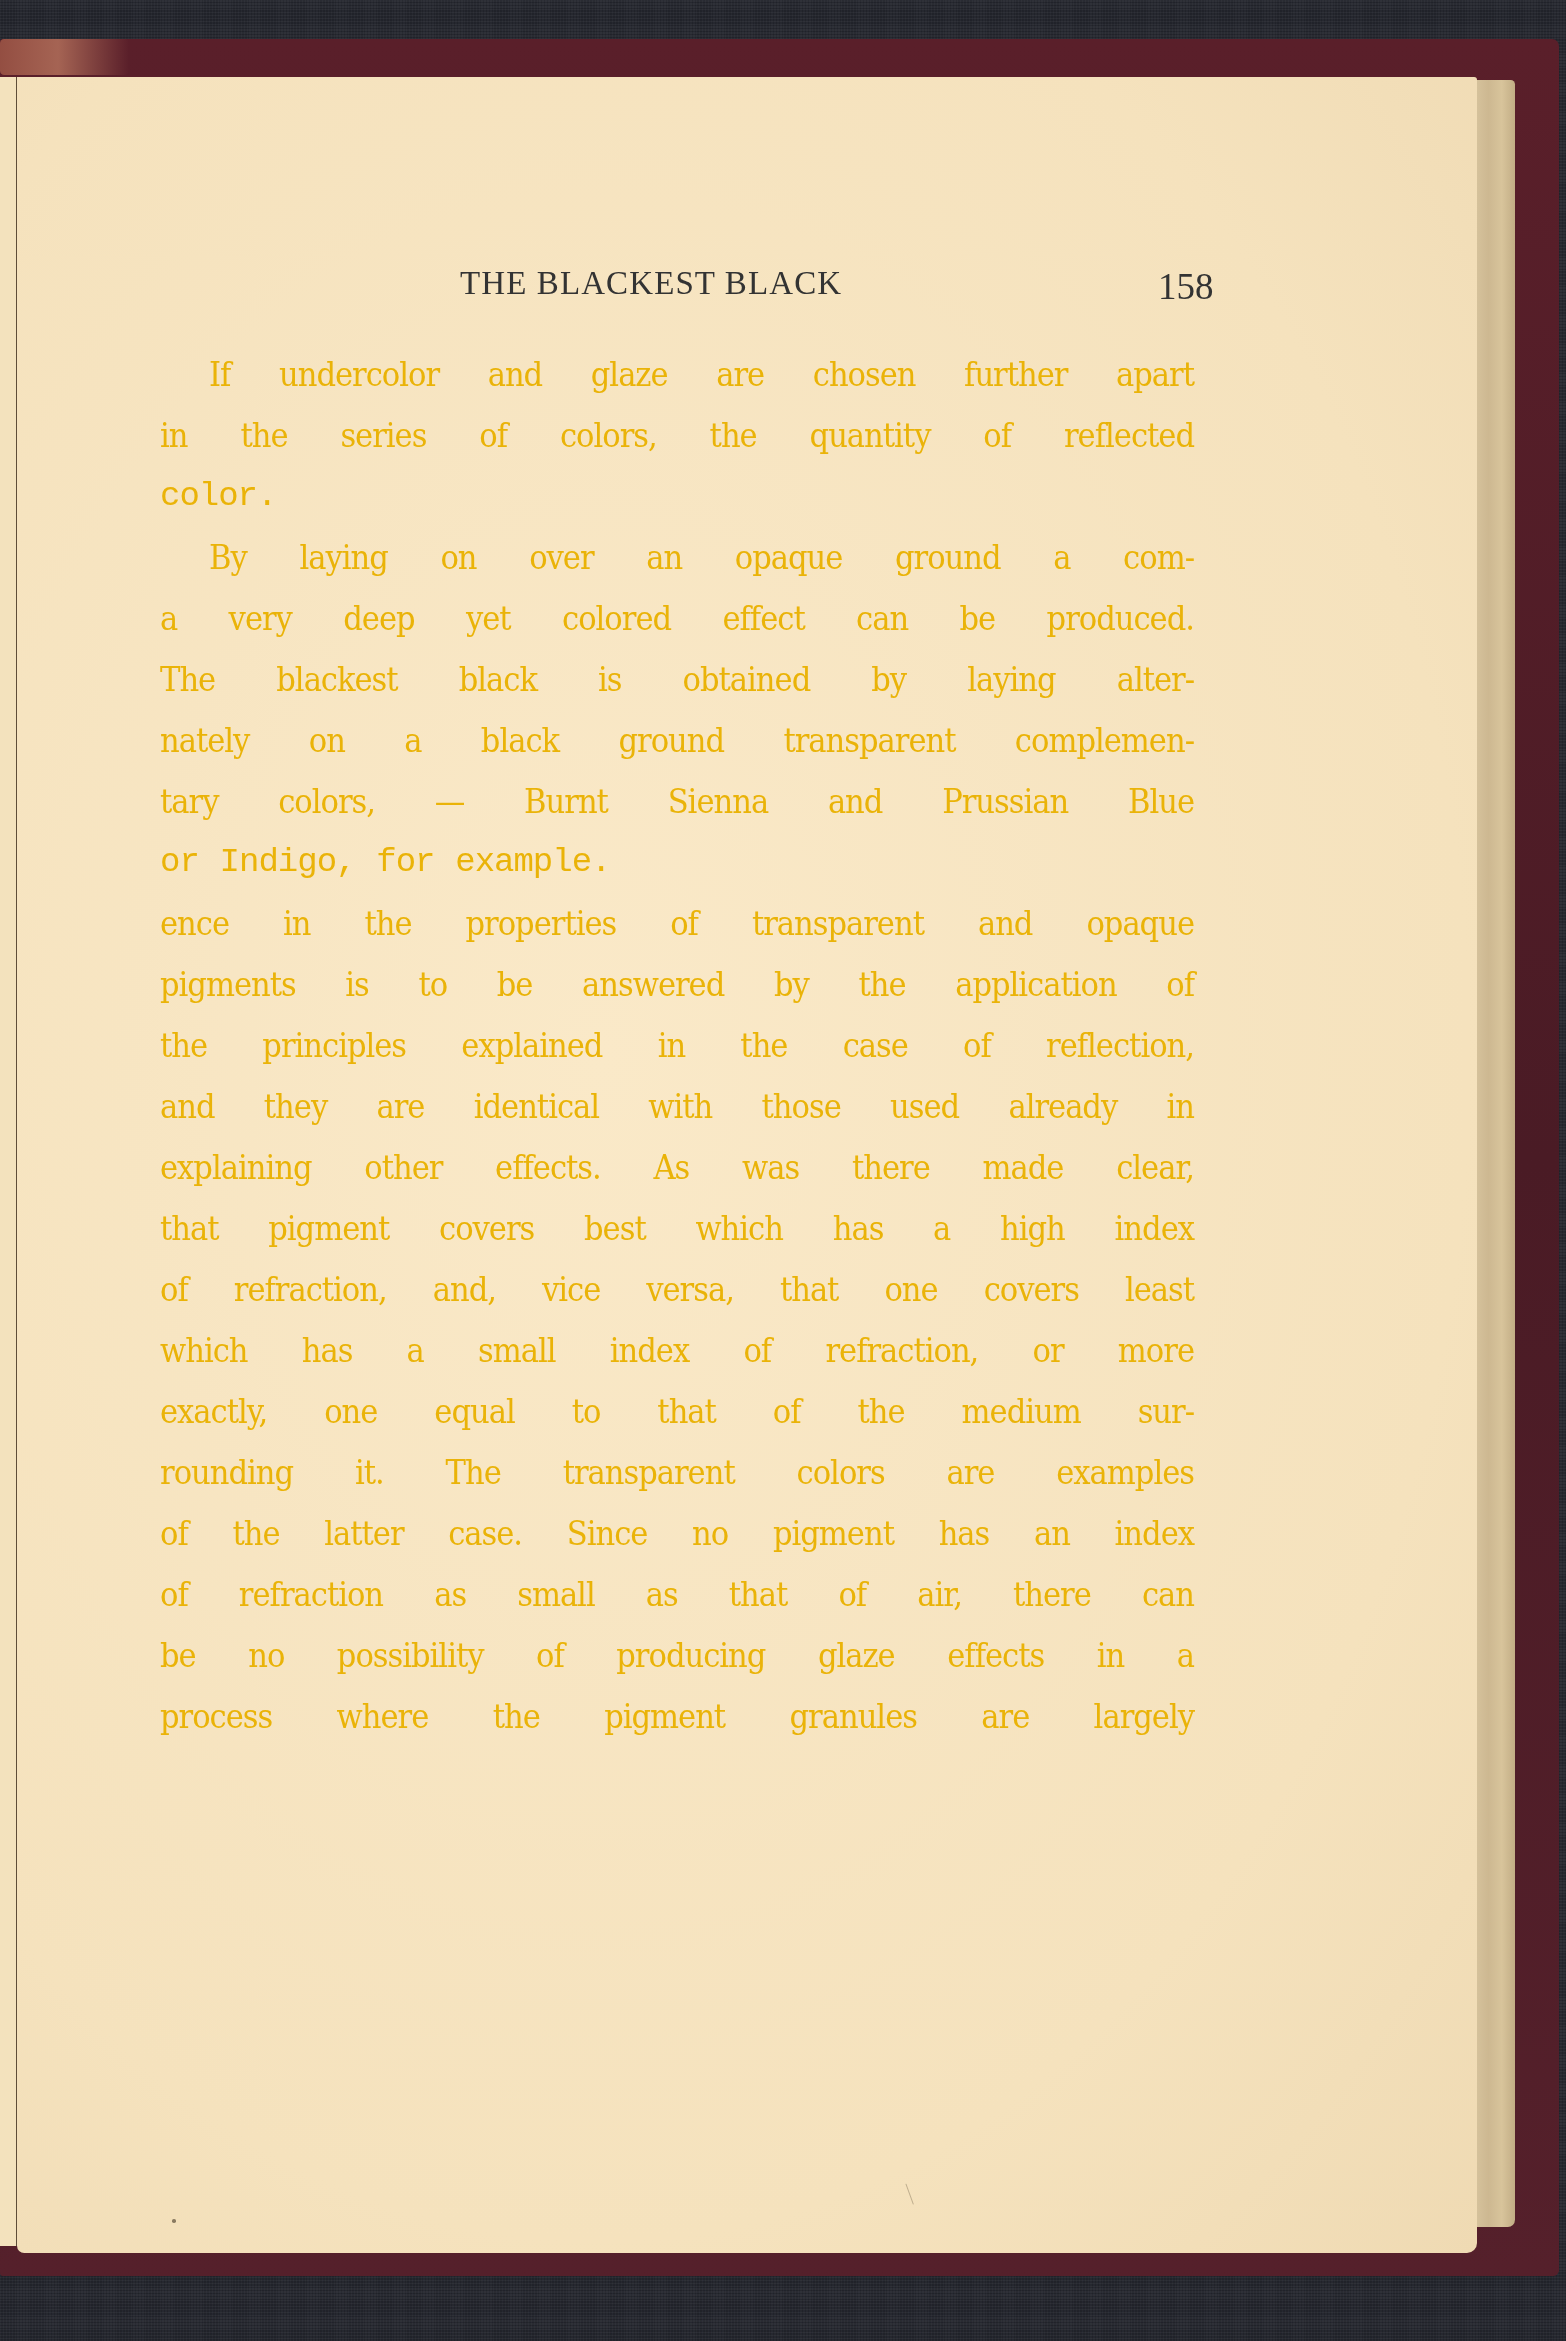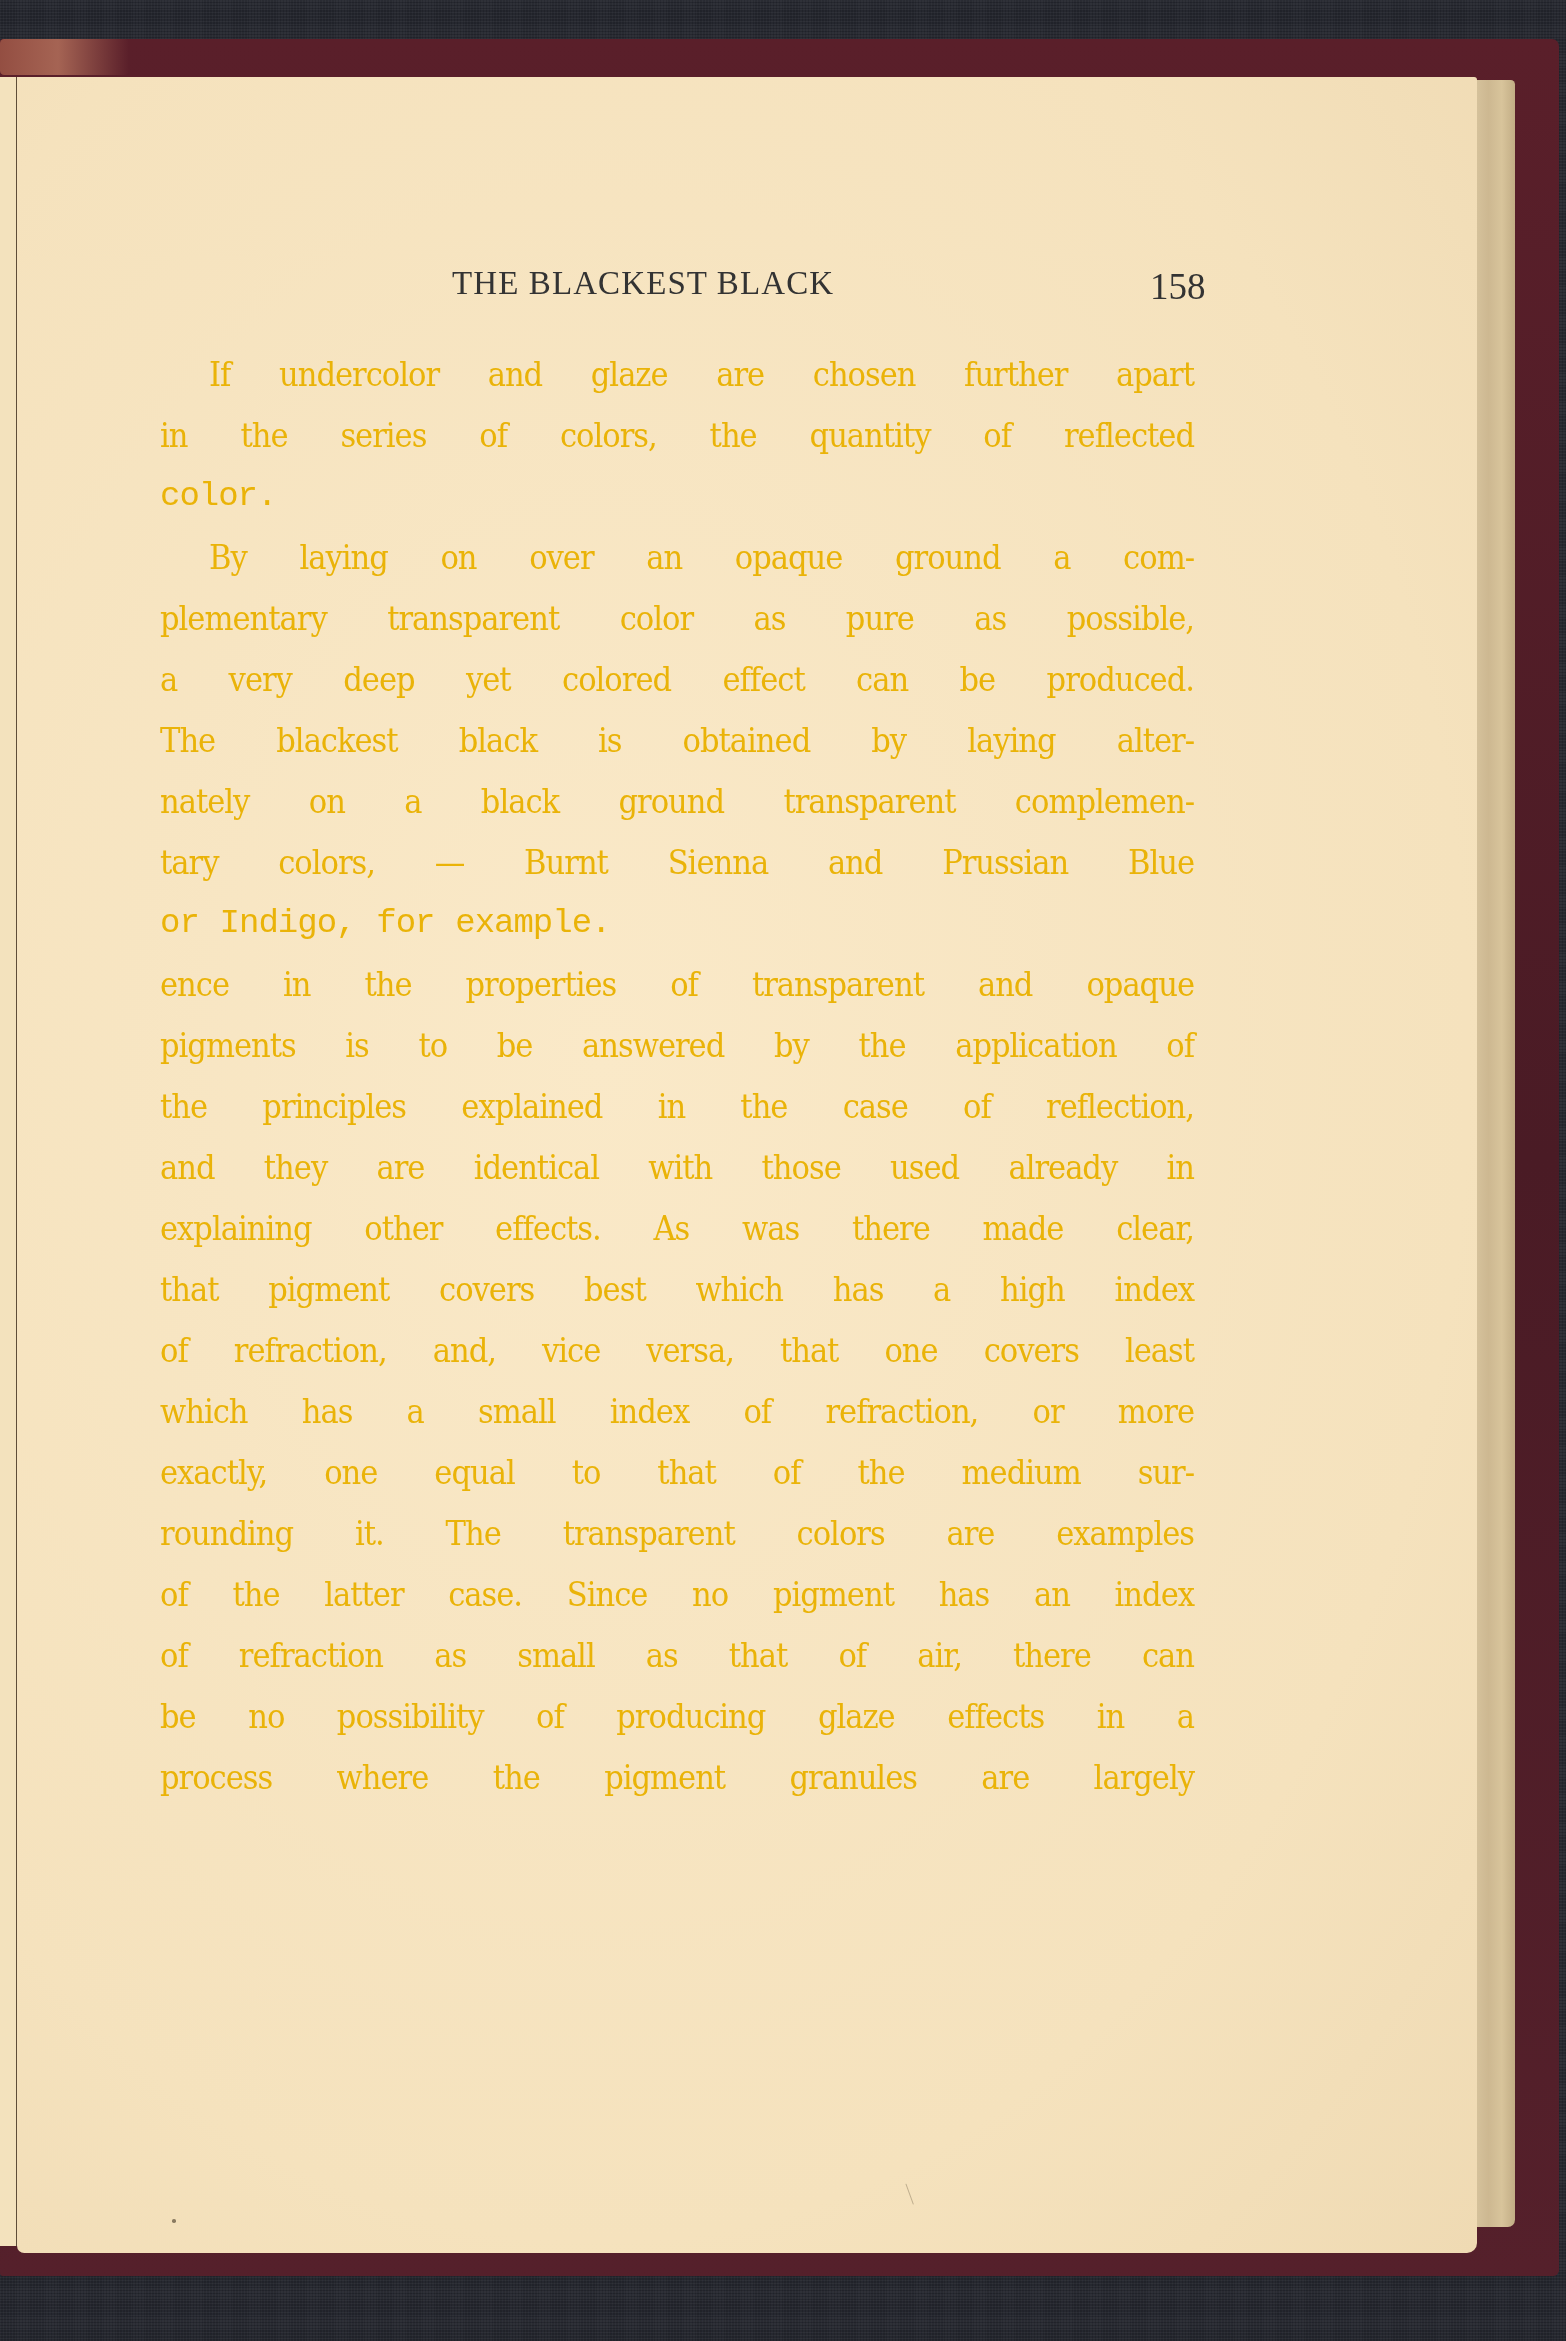--- a/index.html
+++ b/index.html
@@ -121,35 +121,34 @@
   </style>
 </head>
 <body>
 
 <div class="cover"></div>
 <div class="cover-wear"></div>
 <div class="page-stack"></div>
 <div class="left-page-edge"></div>
 
 <div class="page">
-  <div class="running-head" style="position: absolute; left: 4px; top: 0px; width: 100%; height: 100%; text-align: center;">
+  <div class="running-head" style="position: absolute; left: 12px; top: 0px; width: 100%; height: 100%; text-align: center;">
     <span class="running-title" style="left: 431px; top: 188px;">THE BLACKEST BLACK</span>
     <span class="page-number" style="left: 1129px; top: 188px;">158</span>
   </div>
 </div>
 
 <div class="body-text">
   <div>
     <span class="para-line indent">If undercolor and glaze are chosen further apart</span>
     <span class="para-line">in the series of colors, the quantity of reflected</span>
     <span class="para-line last">color.</span>
   </div>
   <div>
     <span class="para-line indent">By laying on over an opaque ground a com-</span>
-    <span class="para-line">plementary transparent color as pure as possible,</span>
     <span class="para-line">a very deep yet colored effect can be produced.</span>
     <span class="para-line">The blackest black is obtained by laying alter-</span>
     <span class="para-line">nately on a black ground transparent complemen-</span>
     <span class="para-line">tary colors, — Burnt Sienna and Prussian Blue</span>
     <span class="para-line last">or Indigo, for example.</span>
   </div>
   <div>
     <span class="para-line">ence in the properties of transparent and opaque</span>
     <span class="para-line">pigments is to be answered by the application of</span>
     <span class="para-line">the principles explained in the case of reflection,</span>

